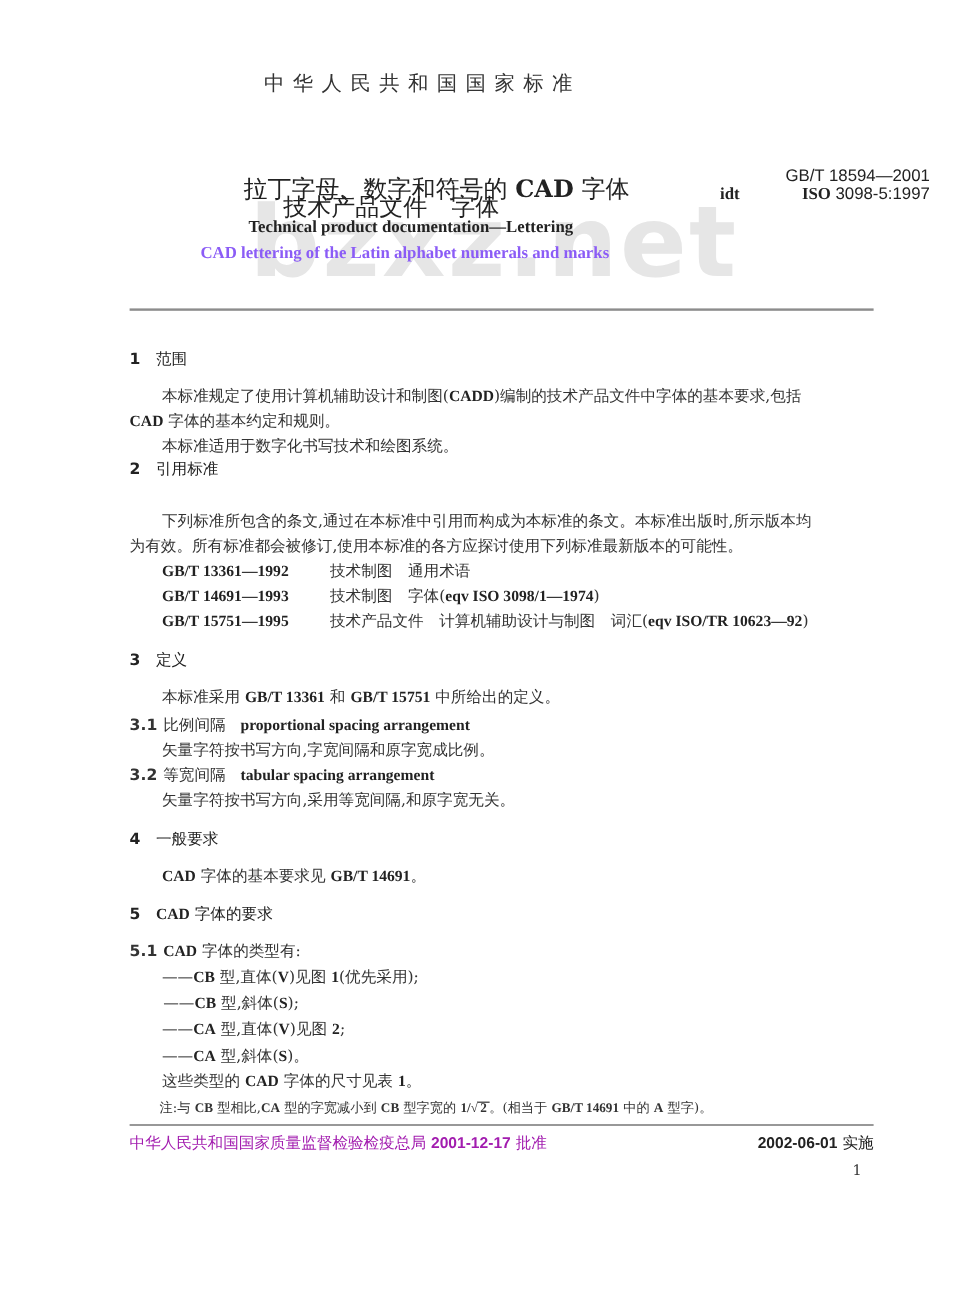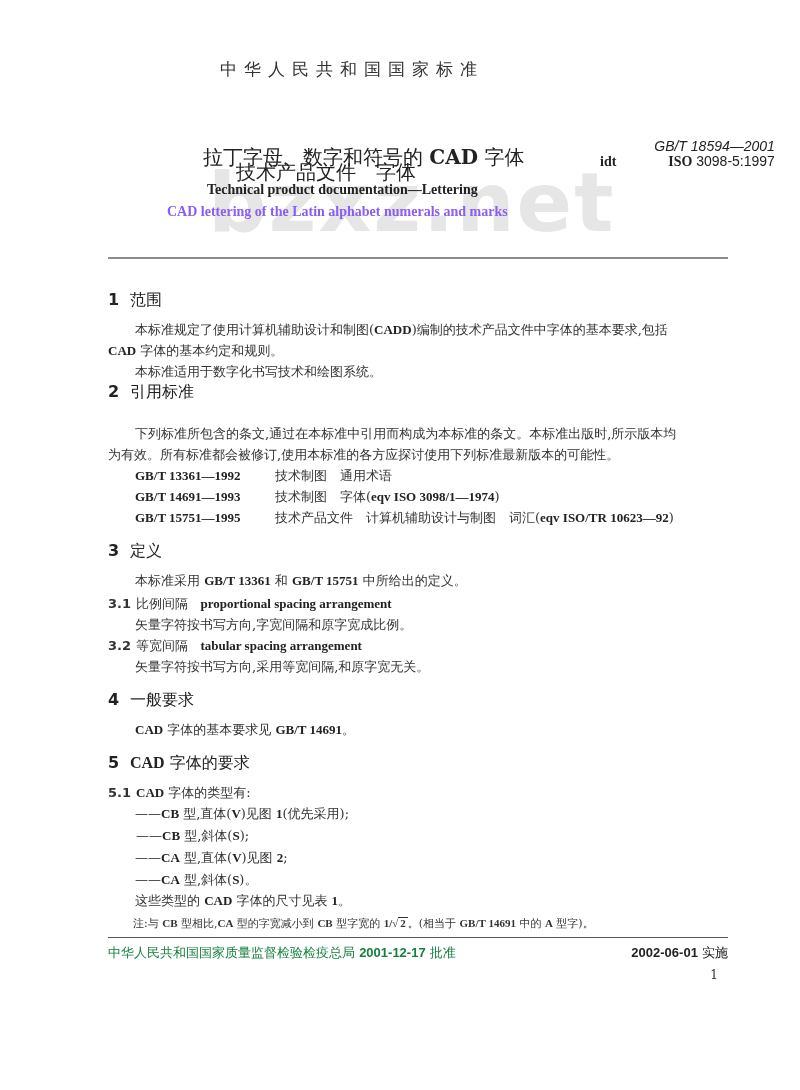--- a/index.html
+++ b/index.html
@@ -54,21 +54,21 @@
     .title-zh-2 b { font-family: "DejaVu Serif", "Liberation Serif", serif; font-weight: bold; }
     .std-number {
       left: 552px; top: 139px;
       font-family: "Liberation Sans", sans-serif;
       font-size: 14px;
       line-height: 15px;
       color: #222;
       text-align: right;
       z-index: 1;
     }
-    .std-number .l1 { display: block; padding-left: 22px; font-style: italic; }
+    .std-number .l1 { display: block; padding-left: 22px; }
     .std-number b { font-family: "Liberation Serif", serif; margin-left: 48px; }
     .title-en-1 {
       left: 207px; top: 182px;
       font-family: "Liberation Serif", serif;
       font-weight: bold;
       font-size: 14px;
       color: #222;
       z-index: 1;
     }
     .title-en-2 {
@@ -81,21 +81,21 @@
     }
     .top-rule {
       left: 108px; top: 257px;
       width: 620px; height: 2px;
       background: #8c8c8c;
     }
 
     
     .sec-head {
       font-family: "DejaVu Sans", "Liberation Sans", sans-serif;
-      font-size: 16px;
+      font-size: 13px;
       color: #222;
     }
     .sec-head .num {
       display: inline-block;
       width: 22px;
       font-weight: bold;
     }
     .para {
       font-size: 13px;
       color: #333;
@@ -118,21 +118,21 @@
 
     .bottom-rule {
       left: 108px; top: 937px;
       width: 620px; height: 1px;
       background: #555;
     }
     .footer-left {
       left: 108px; top: 944px;
       font-family: "DejaVu Sans", "Liberation Sans", sans-serif;
       font-size: 13px;
-      color: #15803d;
+      color: #a21caf;
     }
     .footer-right {
       right: 72px; top: 944px;
       font-family: "DejaVu Sans", "Liberation Sans", sans-serif;
       font-size: 13px;
       color: #222;
     }
     .footer-left b, .footer-right b { font-family: "Liberation Sans", sans-serif; font-weight: bold; }
     .page-num {
       right: 82px; top: 968px;

